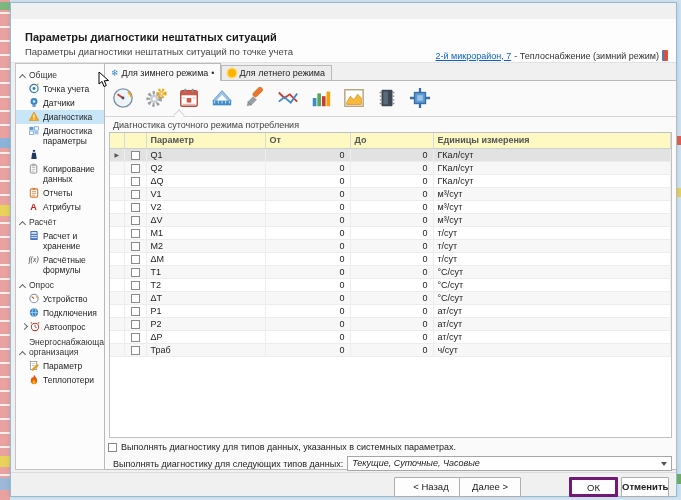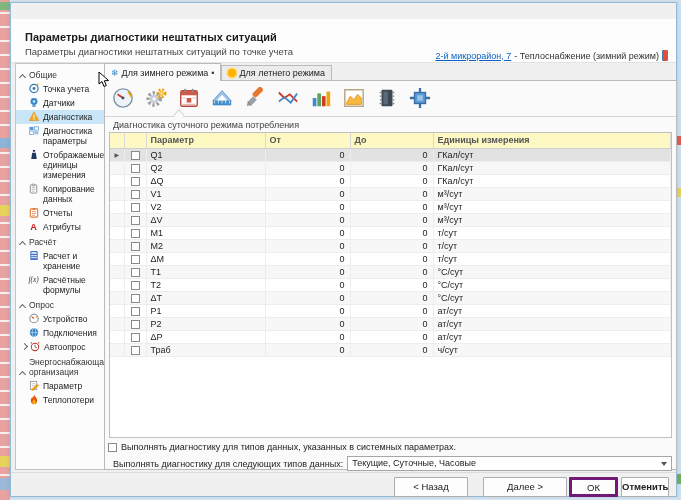--- a/index.html
+++ b/index.html
@@ -77,30 +77,30 @@
   tbody tr.selected td { background:#e2e2e2; }
   td.ind { text-align:center; font-size:6px; color:#555; }
   td.par { padding-left:4px; }
   td.num { text-align:right; padding-right:5px; }
   td.unit{ padding-left:4px; }
   .cb { display:inline-block; width:9px; height:9px; background:#fff; border:1px solid #8a8a8a; margin-left:6px; vertical-align:middle; }
 
   .chk-row { position:absolute; left:3px; top:361px; display:flex; align-items:center; gap:4px; font-size:9px; color:#222; }
   .combo-row { position:absolute; left:8px; top:375px; right:4px; height:15px; display:flex; align-items:center; font-size:9px; color:#222; }
   .combo { flex:1; margin-left:4px; height:15px; background:#fff; border:1px solid #a6a6a6; position:relative;
-           font-size:9px; line-height:13px; padding-left:4px; color:#222; cursor:pointer; }
+           font-size:9px; line-height:13px; padding-left:4px; color:#222; cursor:pointer;font-style:italic; }
   .combo .arr { position:absolute; right:4px; top:5px; width:0; height:0;
                 border-left:3px solid transparent; border-right:3px solid transparent; border-top:4px solid #555; }
 
   
   .foot-sep { position:absolute; left:0; right:0; top:469px; border-top:1px solid #dcdcdc; }
   .btn { position:absolute; top:474px; height:20px; background:#fdfdfd; border:1px solid #aeaeae;
          font-size:9.5px; color:#222; text-align:center; line-height:18px; border-radius:1px; cursor:pointer; }
   .btn.back { left:383px; width:74px; }
-  .btn.next { left:472px; width:84px; }
+  .btn.next { left:448px; width:62px; }
   .btn.ok { left:558px; width:49px; border:3px solid #701a75; line-height:16px; }
   .btn.cancel { left:610px; width:48px;font-weight:bold; }
 
   .cursor { position:absolute; left:98px; top:71px; z-index:9; }
 </style>
 </head>
 <body>
 
 <div class="bg-strip left">
   <div class="sliver" style="left:0;top:2px;width:10px;height:8px;background:#7fb57f;"></div>
@@ -174,21 +174,20 @@
           <rect x="1" y="6.6" width="4.4" height="3.6" fill="#fff" stroke="#5b9bd5" stroke-width="0.8"></rect>
           <rect x="6.4" y="6.6" width="4.4" height="3.6" fill="#9cc3e5"></rect>
         </svg>
       <span>Диагностика параметры</span>
       </div>
     <div class="s-item">
       <svg class="ic" viewBox="0 0 12 12">
           <rect x="4.8" y="1" width="2.4" height="2" fill="#1f3864"></rect>
           <path d="M3 11 L4 4 L8 4 L9 11 Z" fill="#1f3864"></path>
         </svg>
-      <span>Отображаемые единицы измерения</span>
       </div>
     <div class="s-item">
       <svg class="ic" viewBox="0 0 12 12">
           <rect x="2" y="2" width="7" height="9" rx="1" fill="#fff" stroke="#8a8a8a"></rect>
           <rect x="4" y="1" width="3" height="2.4" rx="0.8" fill="#c9c9c9" stroke="#8a8a8a" stroke-width="0.6"></rect>
           <path d="M3.5 5 H7.5 M3.5 7 H7.5 M3.5 9 H6.5" stroke="#9a9a9a" stroke-width="0.7"></path>
         </svg>
       <span>Копирование данных</span>
       </div>
     <div class="s-item">

